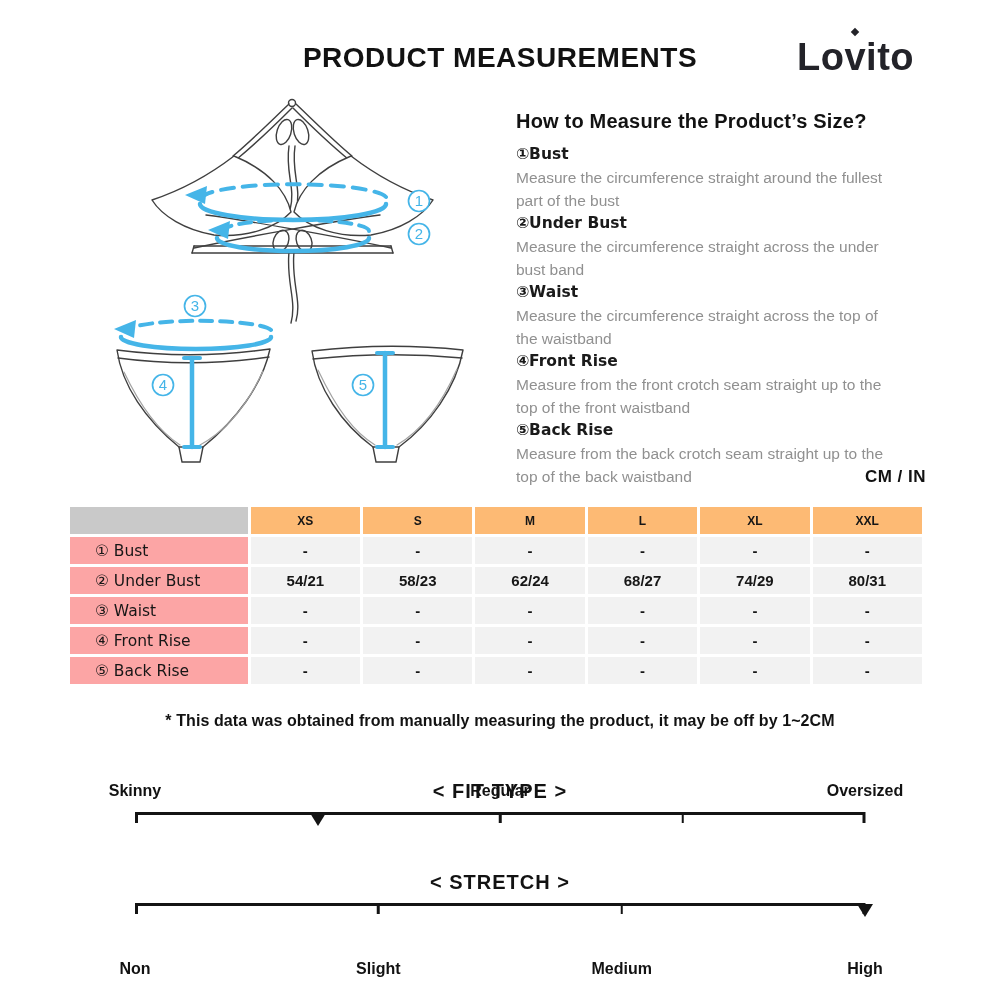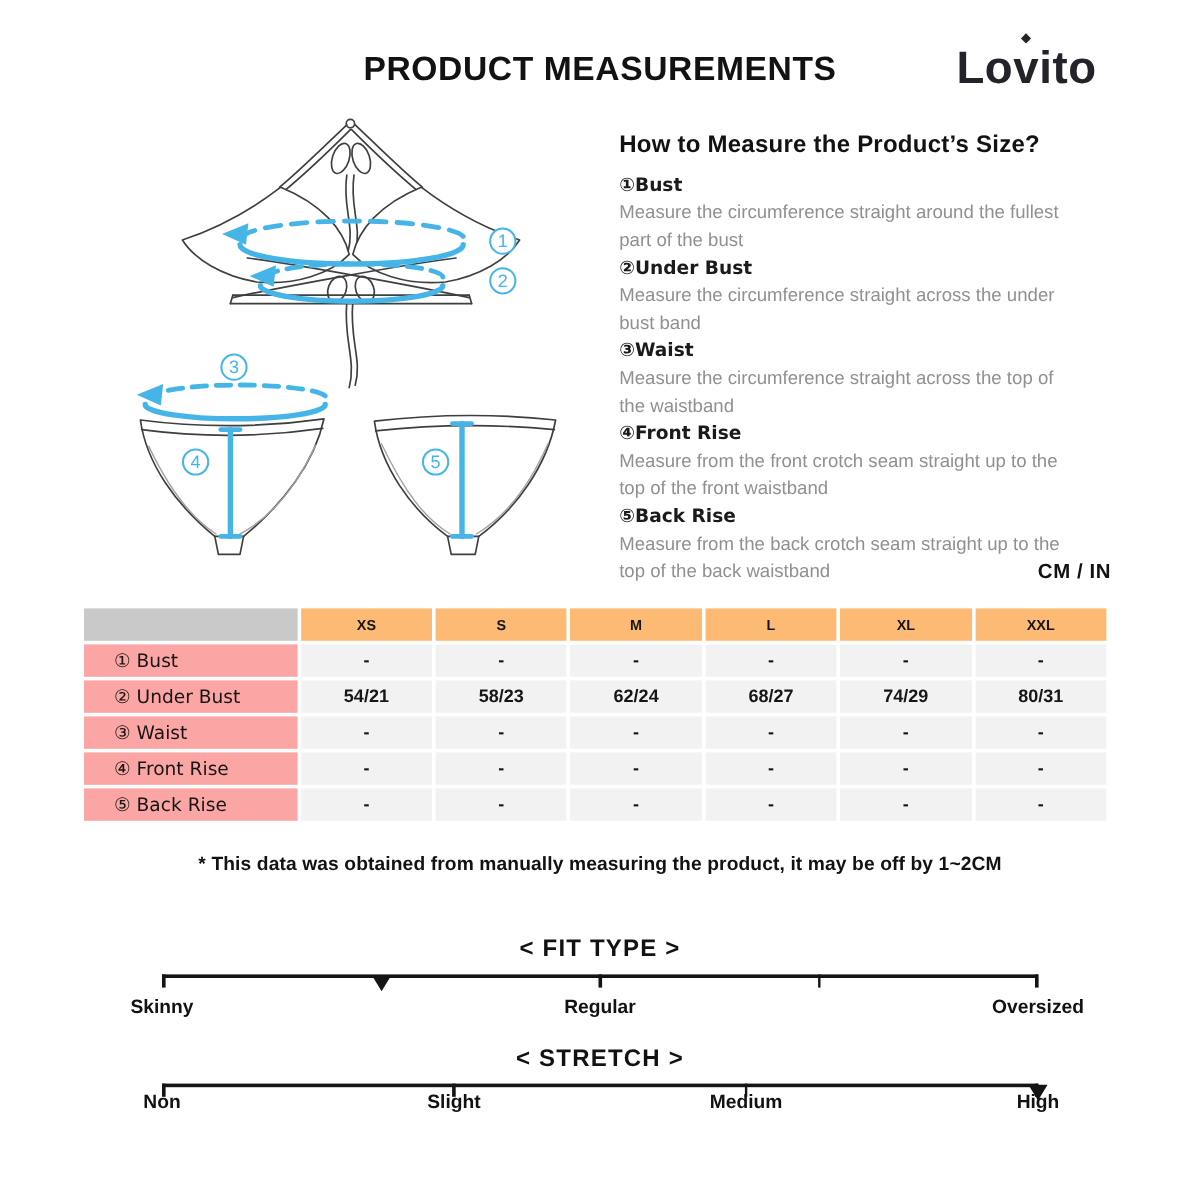--- a/index.html
+++ b/index.html
@@ -94,22 +94,22 @@
     transform: translateX(-50%);
   }
   .tick.t-end-l { transform: none; }
   .tick.t-end-r { transform: translateX(-100%); }
   .scale-marker {
     position: absolute; top: 1px; width: 0; height: 0;
     border-left: 8px solid transparent; border-right: 8px solid transparent;
     border-top: 13px solid #141414; transform: translateX(-50%);
   }
   .scale-labels { position: absolute; left: 135px; width: 730px; height: 20px; }
-  .scale-labels.fit { top: 831px; }
-  .scale-labels.stretch { top: 910px; }
+  .scale-labels.fit { top: 782px; }
+  .scale-labels.stretch { top: 960px; }
   .scale-labels span {
     position: absolute; transform: translateX(-50%); white-space: nowrap;
     font-size: 16px; font-weight: bold; color: #121212;
   }
 </style>
 </head>
 <body>
 
 <div class="page">
 

